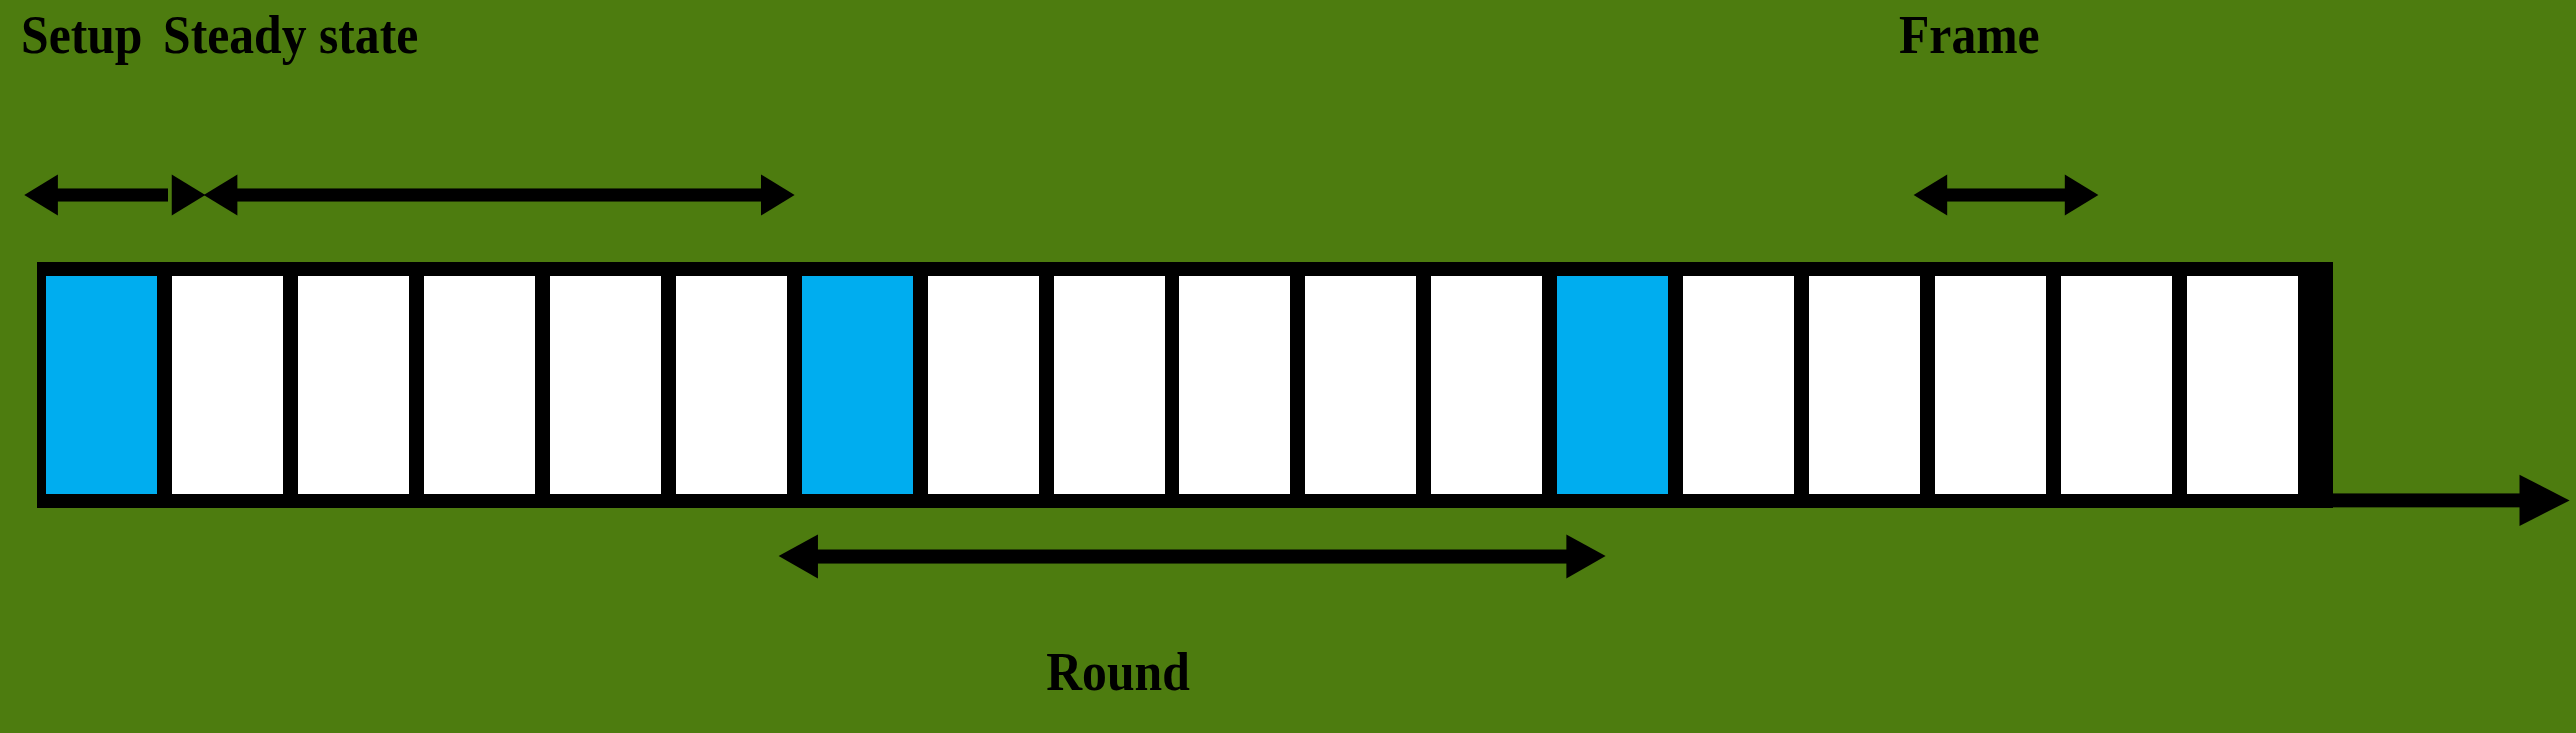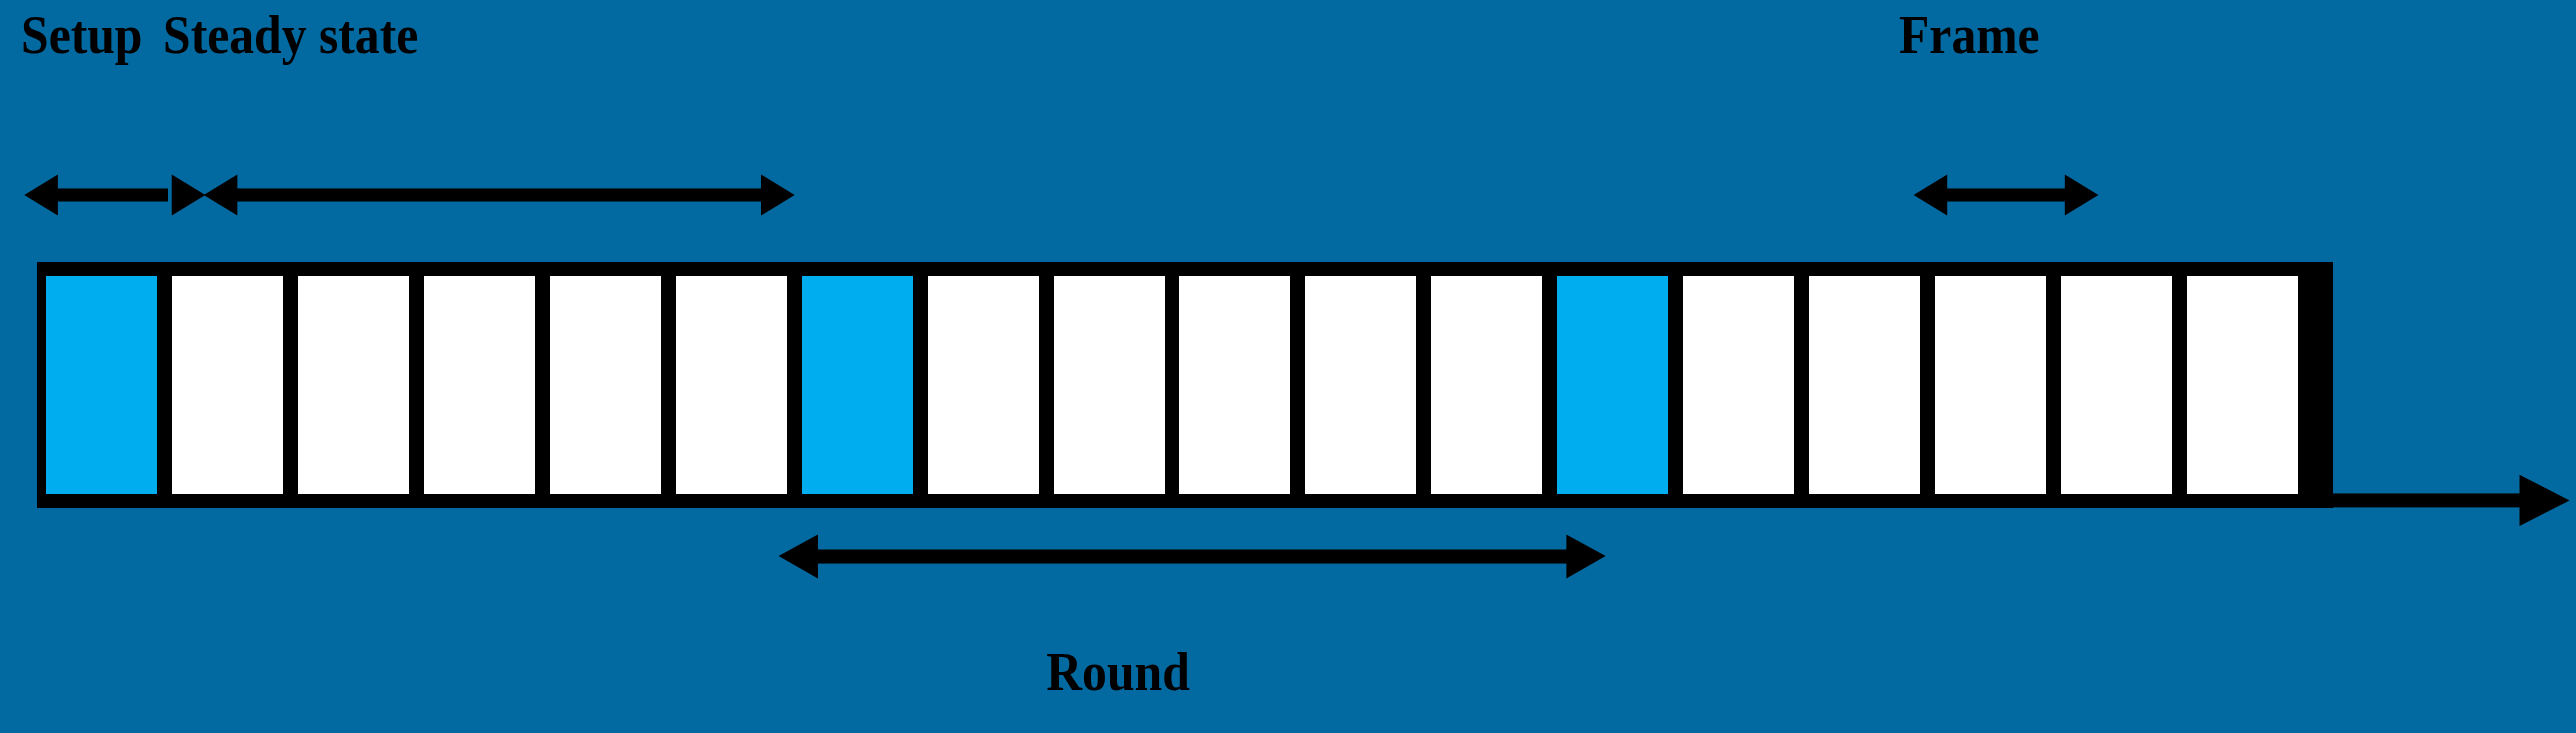--- a/index.html
+++ b/index.html
@@ -8,21 +8,21 @@
     padding: 0;
     background: #ffffff;
   }
   body {
     font-family: "Liberation Serif", "DejaVu Serif", serif;
   }
   #stage {
     position: relative;
     width: 2576px;
     height: 733px;
-    background: #0369a1;
+    background: #4d7c0f;
     overflow: hidden;
   }
   .label {
     position: absolute;
     font-family: "Liberation Serif", "DejaVu Serif", serif;
     font-weight: bold;
     color: #000000;
     white-space: nowrap;
     line-height: 1;
     letter-spacing: 0px;

